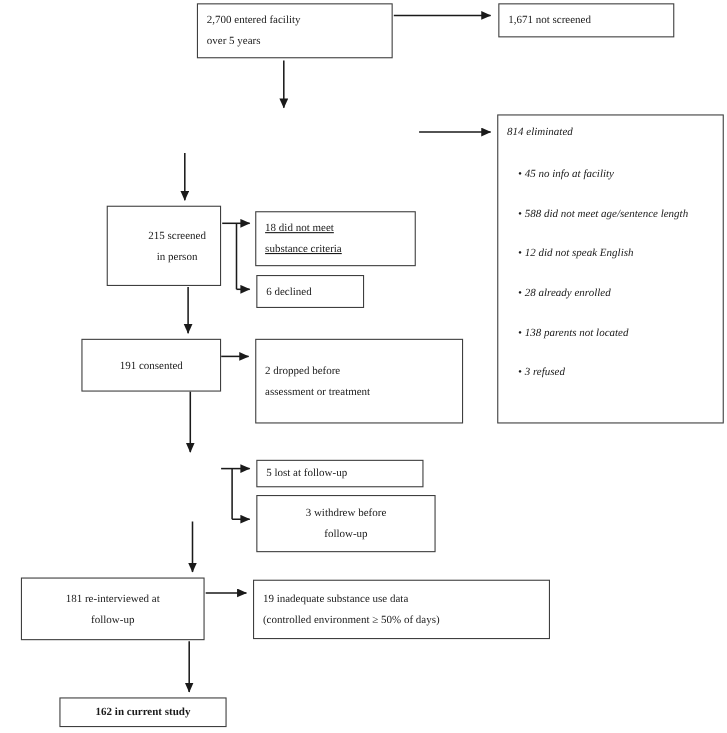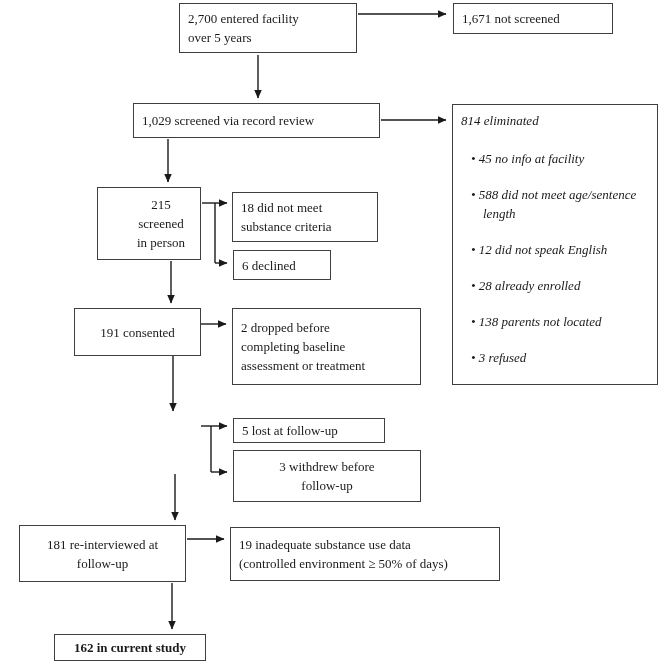--- a/index.html
+++ b/index.html
@@ -1,21 +1,21 @@
 <!DOCTYPE html>
 <html><head>
 <meta charset="utf-8">
 <style>
   html,body{margin:0;padding:0;background:#ffffff;}
   .canvas{
     position:relative;
     width:661px;height:666px;
     background:#ffffff;
     font-family:"Liberation Serif", serif;
-    font-size:13px;line-height:19px;color:#1a1a1a;
+    font-size:10px;line-height:19px;color:#1a1a1a;
     overflow:hidden;
   }
   .arrows{position:absolute;left:0;top:0;width:661px;height:666px;}
   .arrows line{stroke:#1a1a1a;stroke-width:1.4;}
   .box{
     position:absolute;
     border:1.6px solid #3f3f3f;
     background:#ffffff;
     box-sizing:border-box;
     display:flex;flex-direction:column;justify-content:center;
@@ -66,66 +66,62 @@
 
   <div class="box align-left" style="left:179px;top:3px;width:178px;height:50px;">
     <div>2,700 entered facility</div>
     <div>over 5 years</div>
   </div>
 
   <div class="box align-left" style="left:453px;top:3px;width:160px;height:31px;">
     <div>1,671 not screened</div>
   </div>
 
-  <div class="box align-left" style="left:133px;top:103px;width:247px;height:35px;">
-    <div>1,029 screened via record review</div>
-  </div>
 
   <div class="box align-left top" style="left:452px;top:104px;width:206px;height:281px;">
     <div>814 eliminated</div>
     <ul class="elim-list">
       <li><span class="bullet">•</span> <span>45 no info at facility</span></li>
       <li><span class="bullet">•</span> <span>588 did not meet age/sentence length</span></li>
       <li><span class="bullet">•</span> <span>12 did not speak English</span></li>
       <li><span class="bullet">•</span> <span>28 already enrolled</span></li>
       <li><span class="bullet">•</span> <span>138 parents not located</span></li>
       <li><span class="bullet">•</span> <span>3 refused</span></li>
     </ul>
   </div>
 
   <div class="box align-center" style="left:97px;top:187px;width:104px;height:73px;padding-left:32px;">
     <div>215 screened</div>
     <div>in person</div>
   </div>
 
-  <div class="box align-left" style="left:232px;top:192px;width:146px;height:50px;">
+  <div class="box align-left" style="left:232px;top:192px;width:146px;height:50px;text-decoration:underline;">
     <div>18 did not meet</div>
     <div>substance criteria</div>
   </div>
 
   <div class="box align-left" style="left:233px;top:250px;width:98px;height:30px;">
     <div>6 declined</div>
   </div>
 
   <div class="box align-center" style="left:74px;top:308px;width:127px;height:48px;">
     <div>191 consented</div>
   </div>
 
   <div class="box align-left" style="left:232px;top:308px;width:189px;height:77px;">
     <div>2 dropped before</div>
-    <div>completing baseline</div>
     <div>assessment or treatment</div>
   </div>
 
 
   <div class="box align-left" style="left:233px;top:418px;width:152px;height:25px;">
     <div>5 lost at follow-up</div>
   </div>
 
-  <div class="box align-center" style="left:233px;top:450px;width:188px;height:52px;">
+  <div class="box align-center" style="left:233px;top:450px;width:163px;height:52px;">
     <div>3 withdrew before</div>
     <div>follow-up</div>
   </div>
 
   <div class="box align-center" style="left:19px;top:525px;width:167px;height:57px;">
     <div>181 re-interviewed at</div>
     <div>follow-up</div>
   </div>
 
   <div class="box align-left" style="left:230px;top:527px;width:270px;height:54px;">

